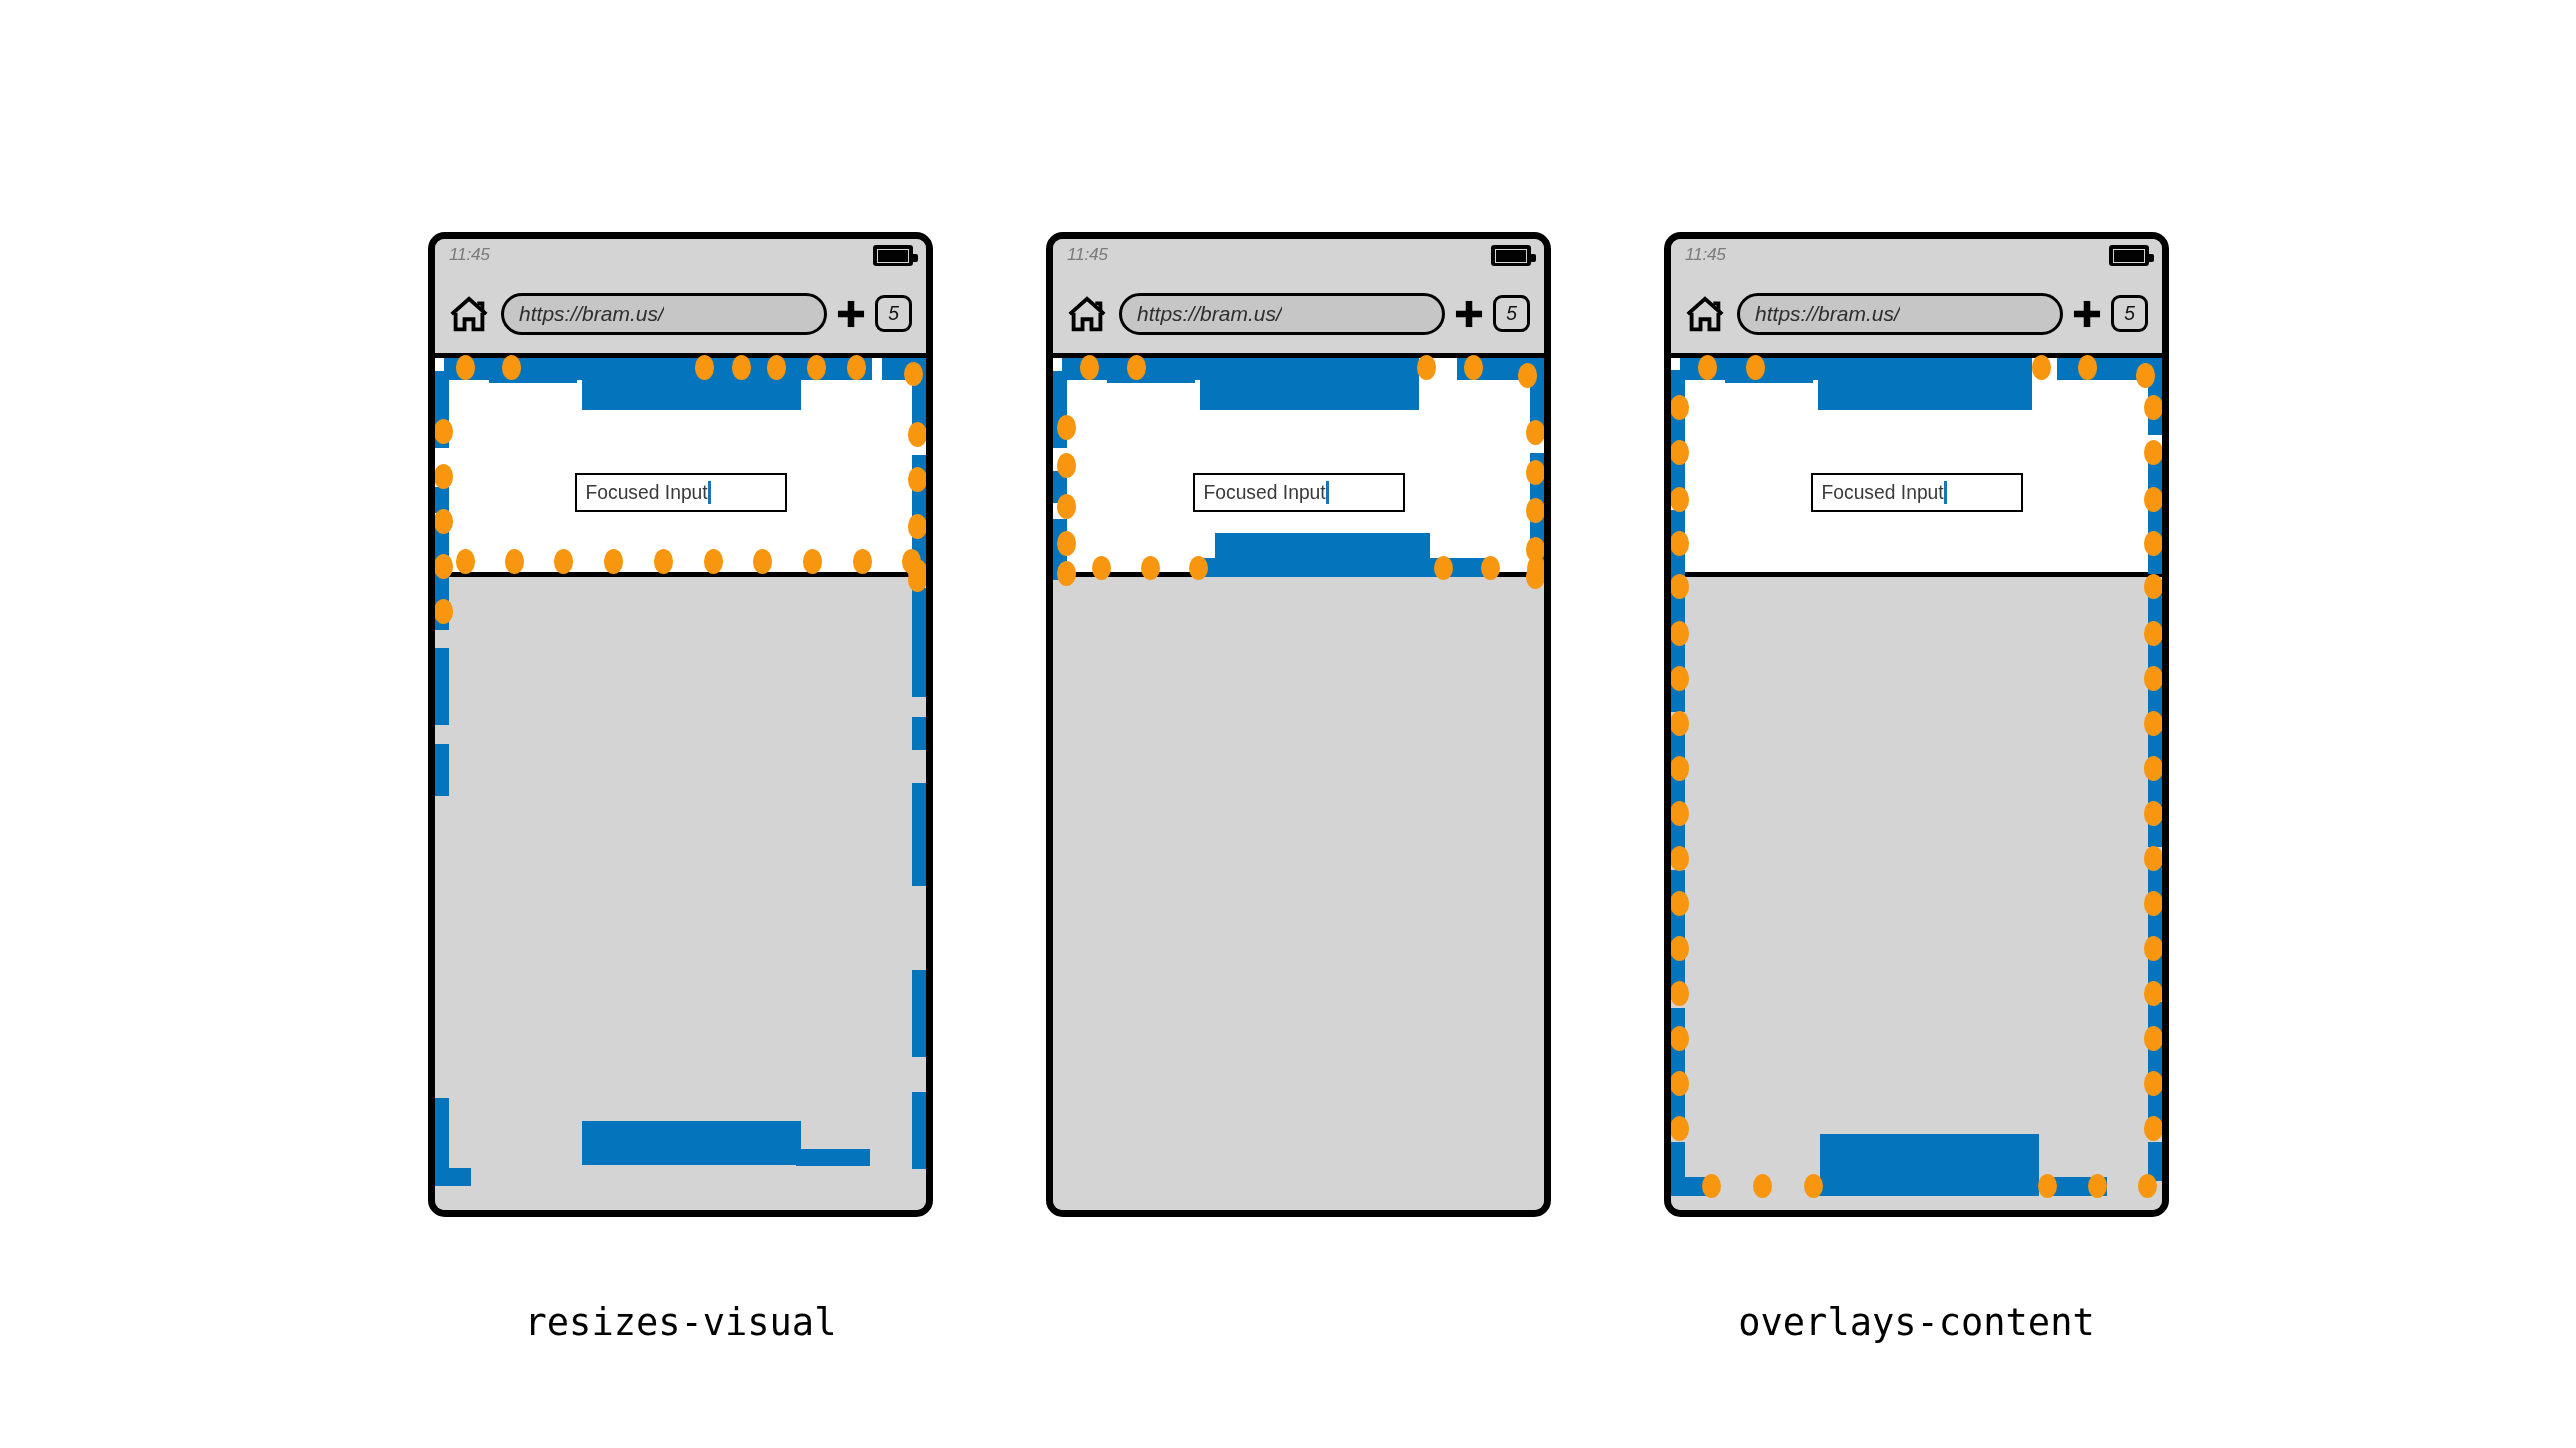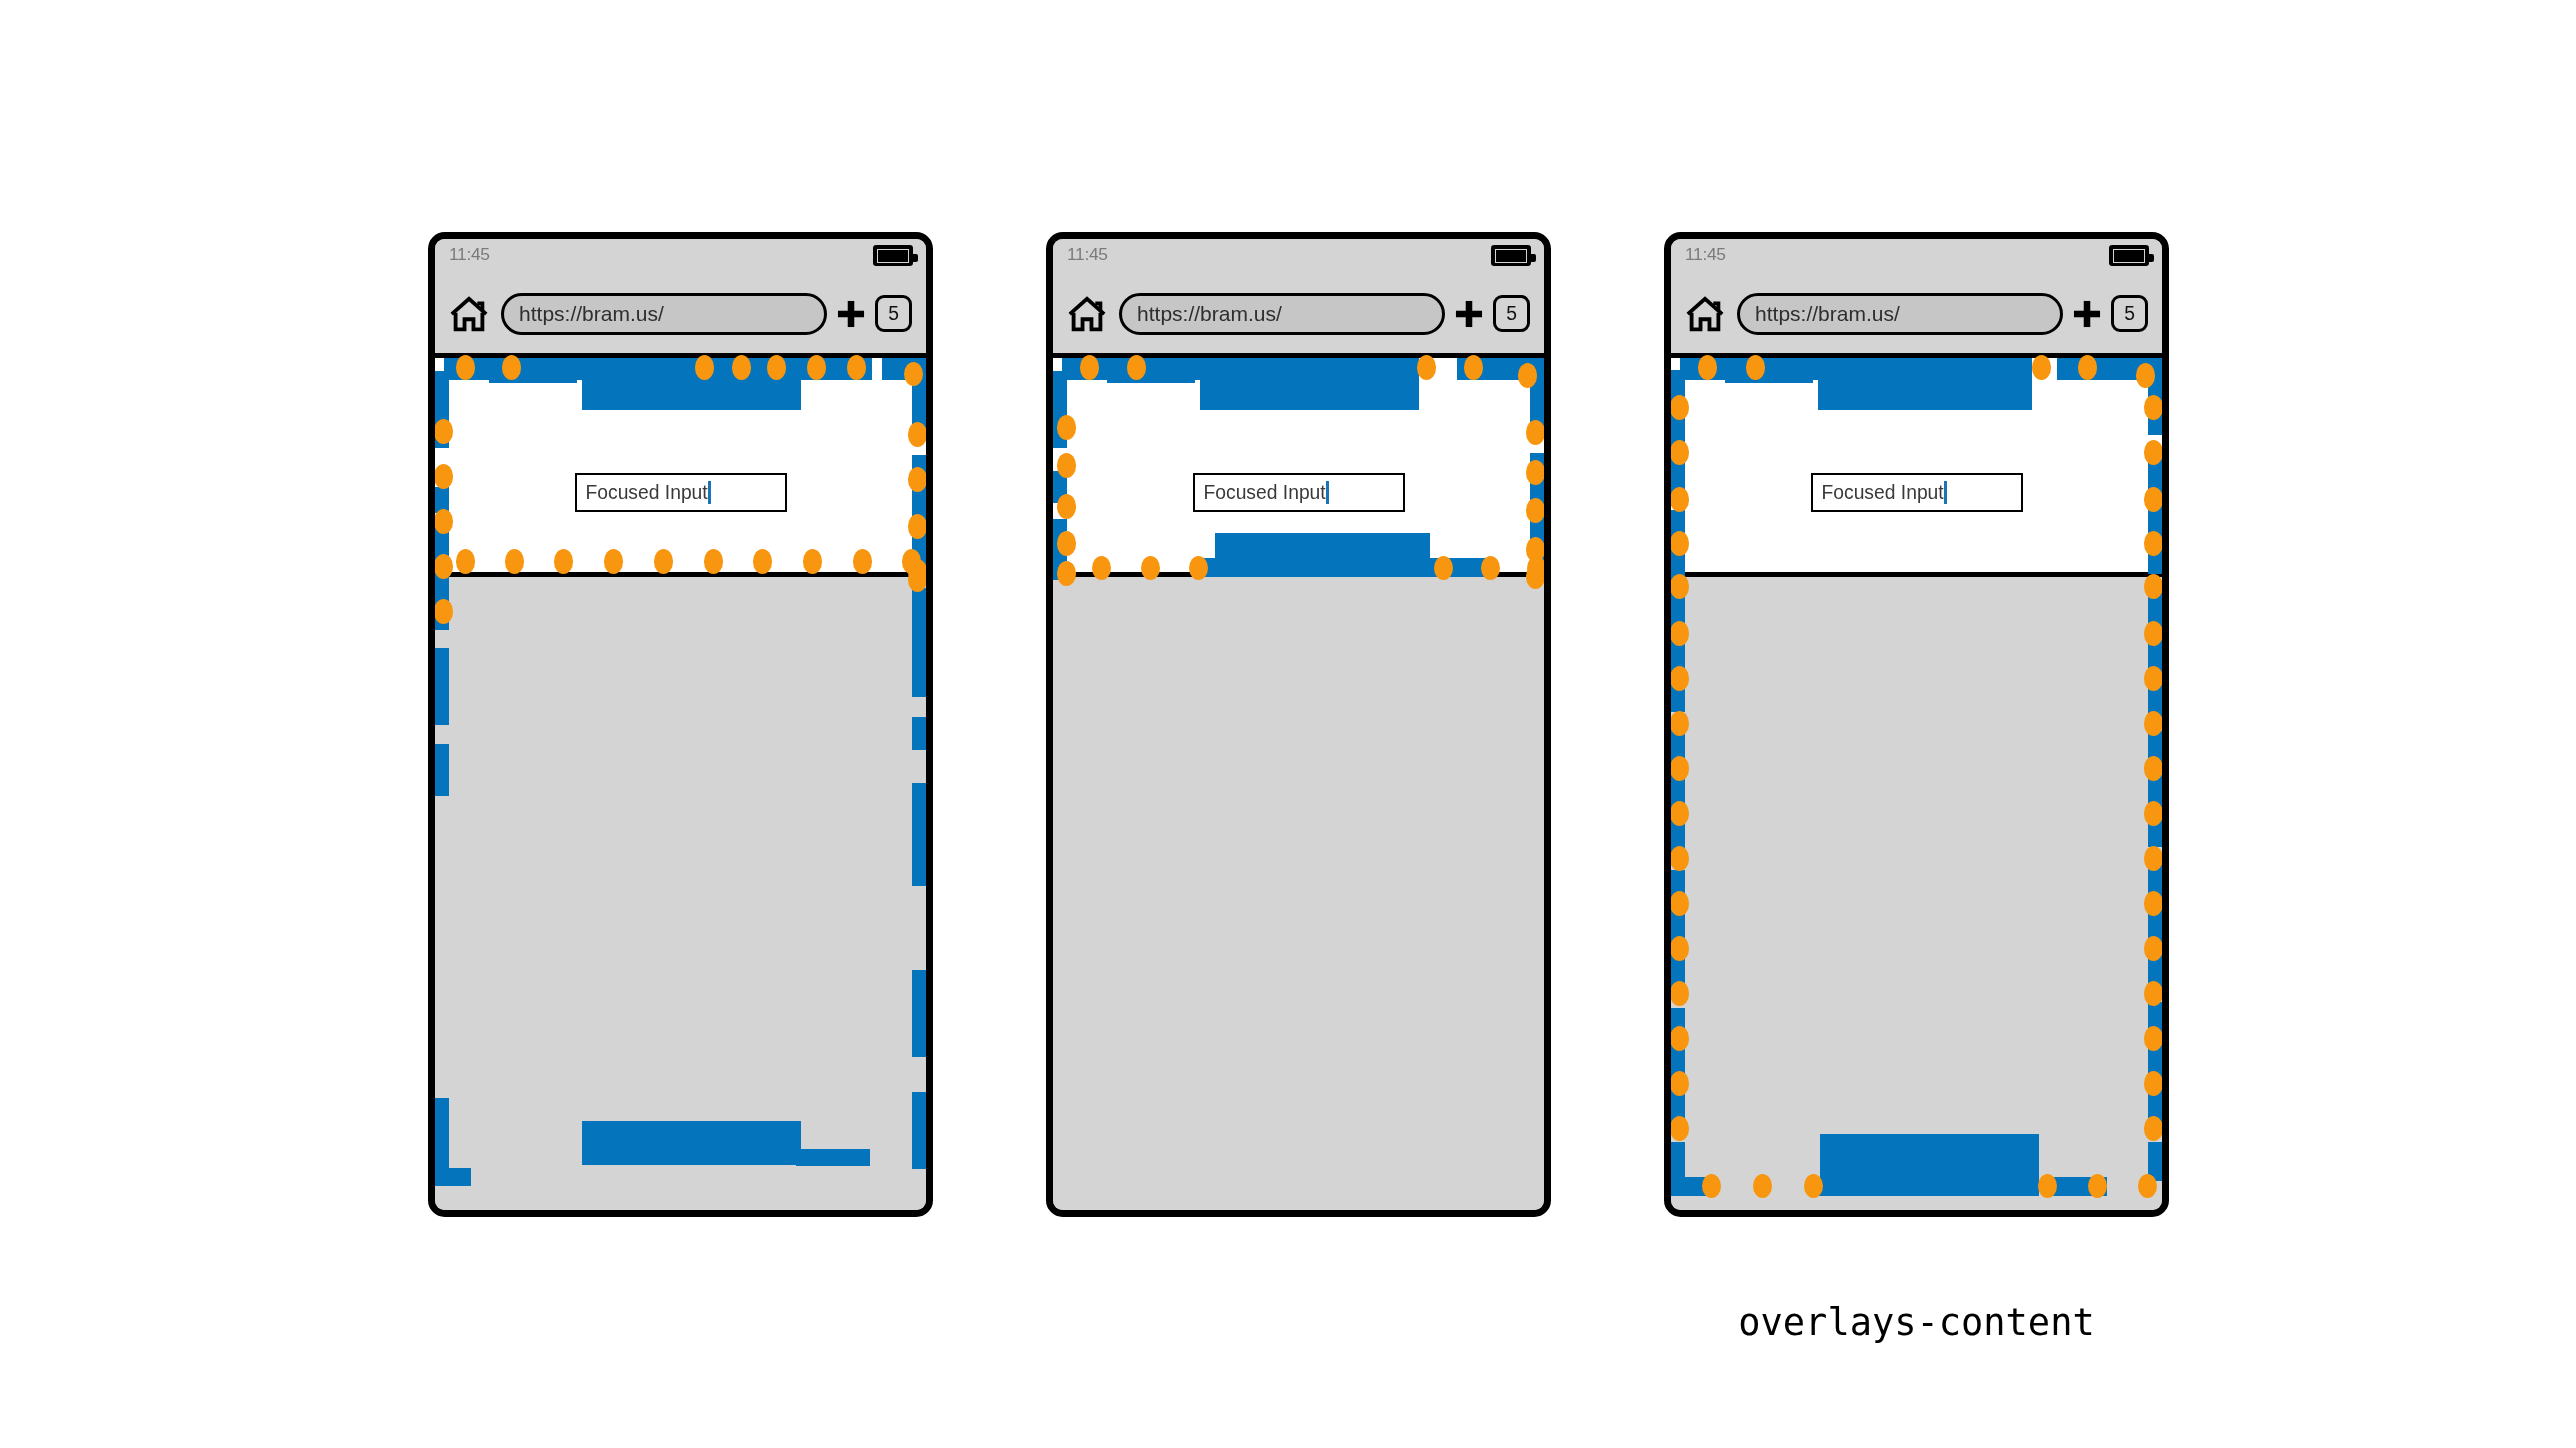--- a/index.html
+++ b/index.html
@@ -25,20 +25,21 @@
   #phone-0{left:428px;}
   #phone-1{left:1046px;}
   #phone-2{left:1664px;}
 
   
   .chrome{
     position:absolute;left:0;top:0;right:0;height:119px;
     background:#d4d4d4;
     border-bottom:5.8px solid #000;
     box-sizing:border-box;
+    font-style:italic;
   }
   .statusbar{
     position:absolute;left:0;top:0;right:0;height:36px;
   }
   .clock{
     position:absolute;left:14px;top:4.5px;
     font-size:17.4px;color:#7b7b7b;
     letter-spacing:-0.3px;
   }
   .battery{
@@ -431,16 +432,17 @@
         <div class="dot" style="left:31px;bottom:11.6px;"></div>
         <div class="dot" style="left:82px;bottom:11.6px;"></div>
         <div class="dot" style="left:133px;bottom:11.6px;"></div>
         <div class="dot" style="left:367px;bottom:11.6px;"></div>
         <div class="dot" style="left:417px;bottom:11.6px;"></div>
         <div class="dot" style="left:467px;bottom:11.6px;"></div>
       </div>
     </div>
   </div>
 
+  <div class="caption" id="cap-0">resizes-visual</div>
   <div class="caption" id="cap-2">overlays-content</div>
 
 </div>
 
 
 </body></html>

